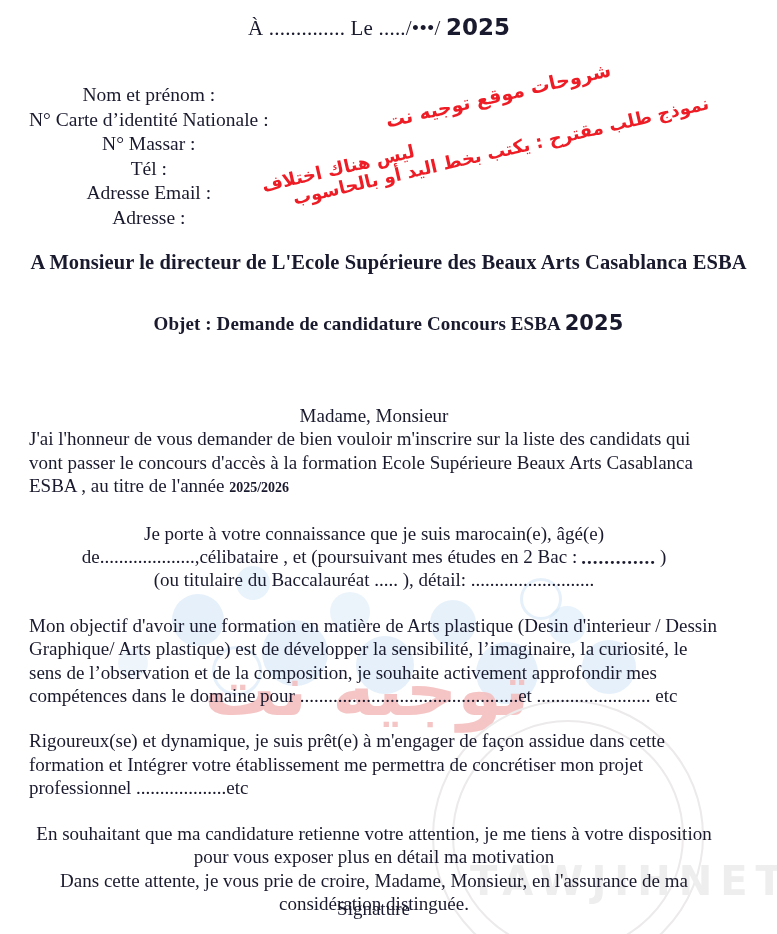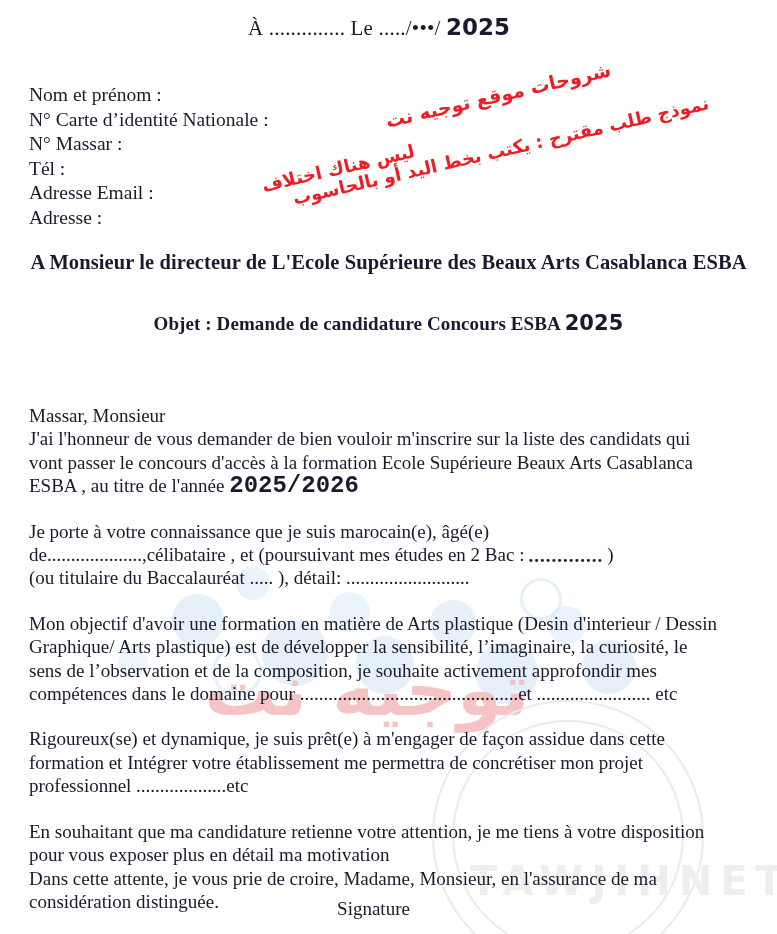--- a/index.html
+++ b/index.html
@@ -57,21 +57,21 @@
     font-weight: bold;
     color: #efeeee;
     white-space: nowrap;
   }
 
   
   .content {
     position: relative;
     z-index: 2;
   }
-  .line { white-space: pre-wrap; }
+  .line { white-space: pre-wrap; text-align: center; }
 
   
   .date-row {
     position: absolute;
     left: 248px;
     top: 14px;
     font-size: 21px;
     letter-spacing: .2px;
     white-space: nowrap;
   }
@@ -115,23 +115,23 @@
     position: absolute;
     left: 29px;
     top: 404px;
     width: 690px;
     font-size: 19px;
     line-height: 23.4px;
   }
   .para { margin: 0 0 22px 0; }
   .para:last-child { margin-bottom: 0; }
   .yr-inline {
-    font-family: Liberation Mono, monospace;
-    font-weight: bold;
-    font-size: 24px;
+    font-family: Liberation Serif, serif;
+    font-weight: bold;
+    font-size: 14px;
   }
   .blank-box {
     display: inline-block;
     background: #ffffff;
     padding: 0 4px;
     font-weight: bold;
     letter-spacing: 1px;
     position: relative;
     top: 1px;
   }
@@ -205,21 +205,21 @@
     <div class="heading" id="heading-main">A Monsieur le directeur de L'Ecole Supérieure des Beaux Arts Casablanca ESBA</div>
 
     <div class="heading" id="heading-objet">
       <span>Objet : Demande de candidature Concours ESBA</span>
       <span class="yr">2025</span>
     </div>
 
     <div class="body-wrap">
 
       <div class="para">
-        <div class="line">Massar, Monsieur</div>
+        <div class="line">Madame, Monsieur</div>
         <span>J'ai l'honneur de vous demander de bien vouloir m'inscrire sur la liste des candidats qui vont passer le concours d'accès à la formation Ecole Supérieure Beaux Arts Casablanca ESBA , au titre de l'année </span><span class="yr-inline">2025/2026</span>
       </div>
 
       <div class="para">
         <div class="line">Je porte à votre connaissance que je suis marocain(e), âgé(e)</div>
         <div class="line"><span>de....................,célibataire , et (poursuivant mes études en 2 Bac :</span><span class="blank-box">.............</span><span>)</span></div>
         <div class="line">(ou titulaire du Baccalauréat ..... ), détail: ..........................</div>
       </div>
 
       <div class="para">Mon objectif d'avoir une formation en matière de Arts plastique (Desin d'interieur / Dessin Graphique/ Arts plastique) est de développer la sensibilité, l’imaginaire, la curiosité, le sens de l’observation et de la composition, je souhaite activement approfondir mes compétences dans le domaine pour ..............................................et ........................ etc</div>

